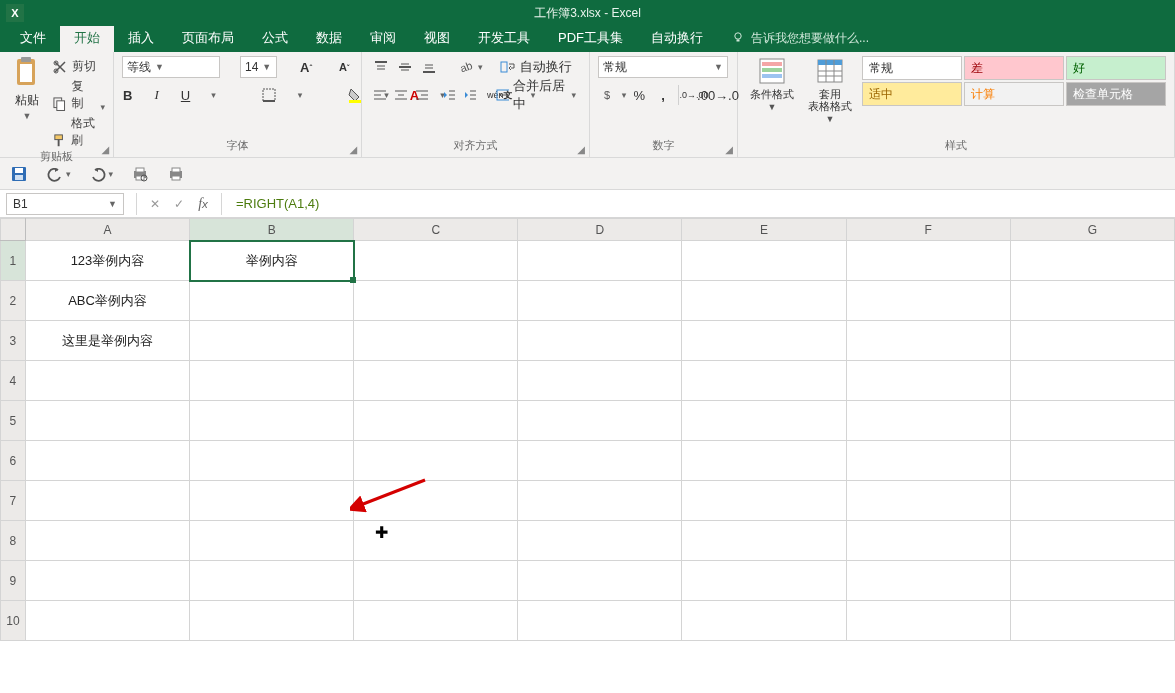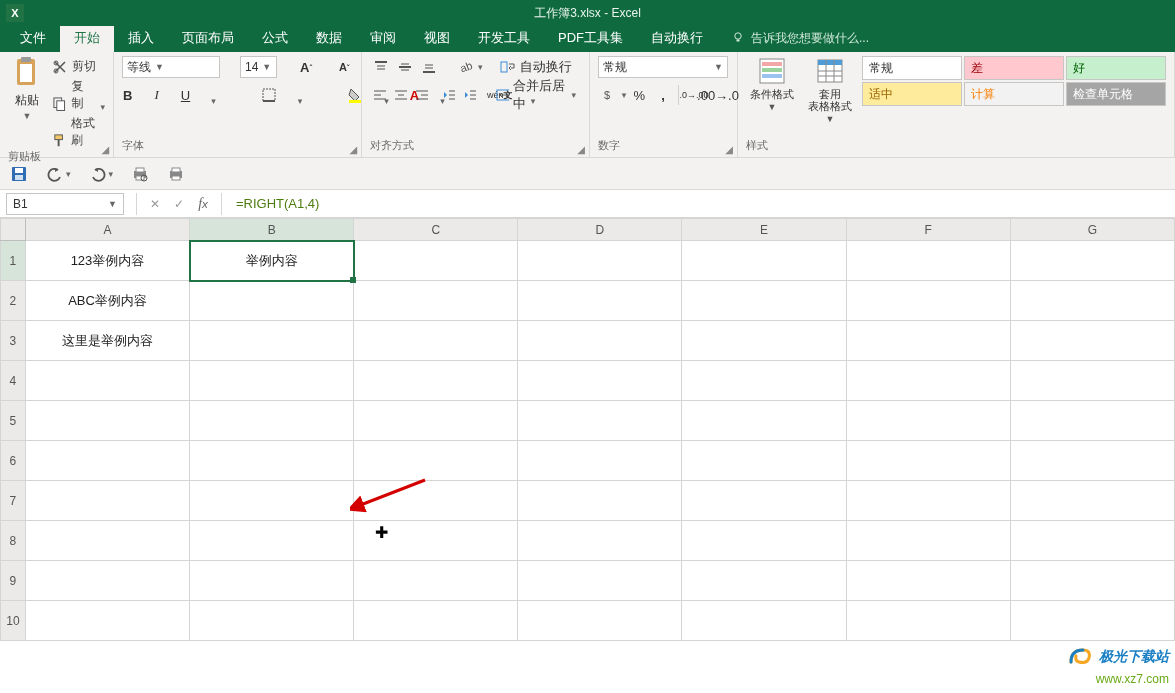--- a/index.html
+++ b/index.html
@@ -6,32 +6,32 @@
 body{width:1175px;height:693px;overflow:hidden;background:#fff;font-size:12px;color:#333;position:relative}
 .titlebar{height:26px;background:#0f6b3f;color:#fff;display:flex;align-items:center;justify-content:center;position:relative}
 .titlebar .win-icon{position:absolute;left:6px;top:4px;width:18px;height:18px}
 .titlebar .title{font-size:12px;color:#e8f3ec}
 .tabs{height:26px;background:#0f6b3f;display:flex;align-items:flex-end;padding-left:6px}
 .tabs .tab{color:#fff;padding:5px 14px 5px;font-size:13px;cursor:pointer}
 .tabs .tab.active{background:#f3f2f1;color:#217346}
 .tellme{color:#cfe7d9;font-size:12px;margin-left:14px;display:flex;align-items:flex-start;gap:6px;padding:5px 0}
 .ribbon{background:#f3f2f1;border-bottom:1px solid #d9d9d9;display:flex;height:106px}
 .group{border-right:1px solid #d9d9d9;padding:4px 8px 2px;display:flex;flex-direction:column;justify-content:space-between;position:relative}
-.group-label{text-align:left;font-size:11px;color:#6a6a6a;padding-bottom:2px}
+.group-label{text-align:center;font-size:11px;color:#6a6a6a;padding-bottom:2px}
 .group-label .dlaunch{position:absolute;right:4px;bottom:2px;font-size:10px;color:#888}
 .clip-top{display:flex;gap:6px}
 .paste-big{display:flex;flex-direction:column;align-items:center;gap:2px;width:40px}
 .paste-big .ic{width:30px;height:34px}
 .paste-big .lbl{font-size:12px}
 .paste-big .drop{font-size:9px;color:#666}
 .clip-side{display:flex;flex-direction:column;gap:3px;margin-top:2px}
 .clip-side .row{display:flex;align-items:flex-end;gap:4px;font-size:12px;color:#444}
 .clip-side .ic{width:16px;height:16px}
 .font-box{display:flex;flex-direction:column;gap:6px}
-.font-row{display:flex;align-items:flex-end;gap:20px}
+.font-row{display:flex;align-items:center;gap:20px}
 .combo{height:22px;border:1px solid #c8c6c4;background:#fff;display:flex;align-items:center;padding:0 4px;font-size:12px}
 .combo .dd{margin-left:4px;color:#666;font-size:9px}
 .btn-sm{width:22px;height:22px;display:flex;align-items:center;justify-content:center;border:1px solid transparent;font-size:13px}
 .sep{width:1px;height:20px;background:#d0d0d0;margin:0 2px}
 .align-box{display:flex;flex-direction:column;gap:6px}
 .align-row{display:flex;align-items:center;gap:2px}
 .big-btn{display:flex;flex-direction:column;align-items:center;justify-content:center;width:52px;gap:2px}
 .big-btn .ic{width:30px;height:30px}
 .big-btn .lbl{font-size:11px;text-align:center;line-height:1.1}
 .big-btn .dd{font-size:9px;color:#555}
@@ -542,21 +542,13 @@
   <svg class="arrow" width="80" height="40">
     <defs>
         <marker id="ah" markerWidth="10" markerHeight="10" refX="2" refY="3" orient="auto">
           <path d="M0 0 L6 3 L0 6 Z" fill="#d40000"></path>
         </marker>
       </defs>
     <line x1="75" y1="4" x2="8" y2="30" stroke="#d40000" stroke-width="3" marker-end="url(#ah)"></line>
   </svg>
   <div class="cursor-plus">✚</div>
 
-  <div class="watermark">
-    <span class="swirl"><svg viewBox="0 0 26 26">
-          <path d="M4 18 Q4 6 16 6 Q24 6 22 14 Q20 20 12 18 Q8 17 9 12" fill="none" stroke="#f5a623" stroke-width="3" stroke-linecap="round"></path>
-          <path d="M4 18 Q4 6 16 6" fill="none" stroke="#1b7fc4" stroke-width="3" stroke-linecap="round"></path>
-        </svg></span>
-    <span class="l1">极光下载站</span><br>
-    <span class="l2">www.xz7.com</span>
-  </div>
 </div>
 
 </body></html>

